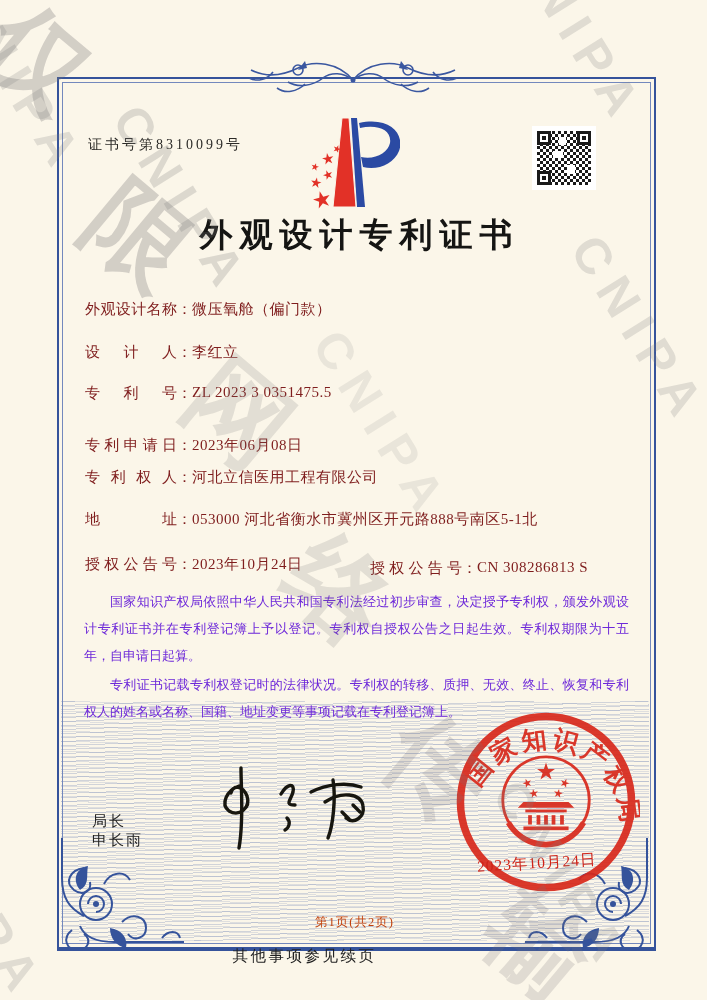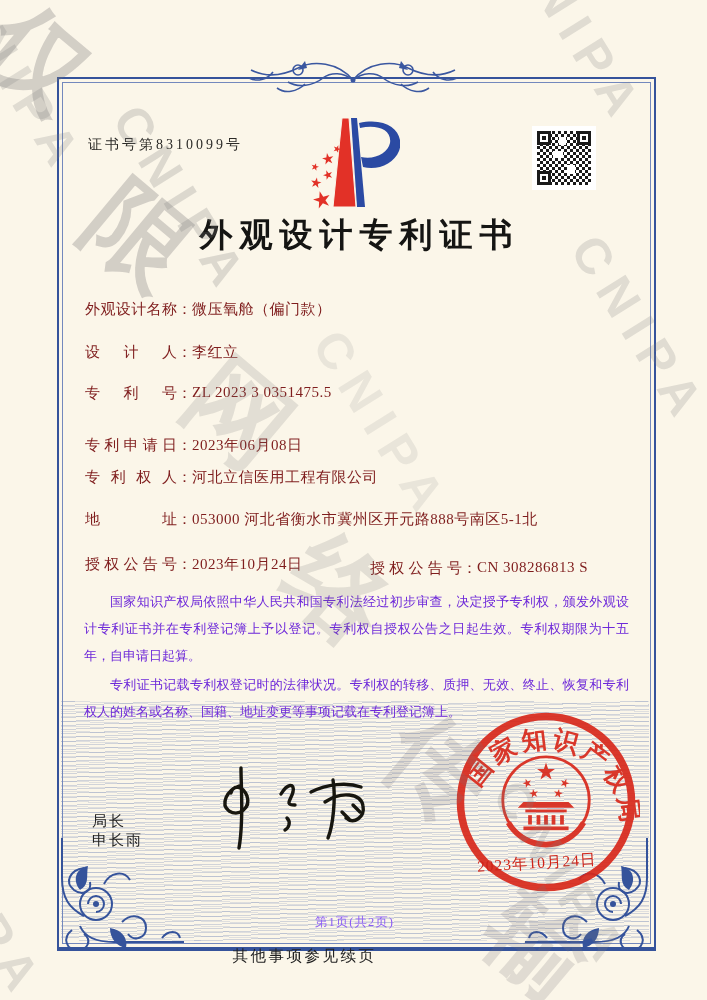--- a/index.html
+++ b/index.html
@@ -56,21 +56,21 @@
   
   .director{position:absolute;left:92px;z-index:10;font-size:15px;letter-spacing:2px;
             color:#222;font-family:"Liberation Sans",sans-serif;}
   .sig{position:absolute;left:205px;top:760px;z-index:11;}
   .seal{position:absolute;left:452px;top:708px;width:188px;height:188px;z-index:12;opacity:.92;}
   .seal-date{position:absolute;left:477px;top:853px;z-index:13;font-size:15.5px;
              color:#cf2318;letter-spacing:1px;transform:rotate(-3.5deg);white-space:nowrap;}
 
   
   .page-info{position:absolute;left:57px;top:914px;width:595px;text-align:center;z-index:10;
-             font-size:12.5px;color:#8b5cf6;letter-spacing:1px;}
+             font-size:12.5px;color:#c2410c;letter-spacing:1px;}
   .footer-note{position:absolute;left:0;top:946px;width:609px;text-align:center;z-index:10;
                font-size:15.5px;color:#222;letter-spacing:2.5px;}
 </style>
 </head>
 <body>
 
 <div class="page">
 
   <div class="waves"></div>
 

